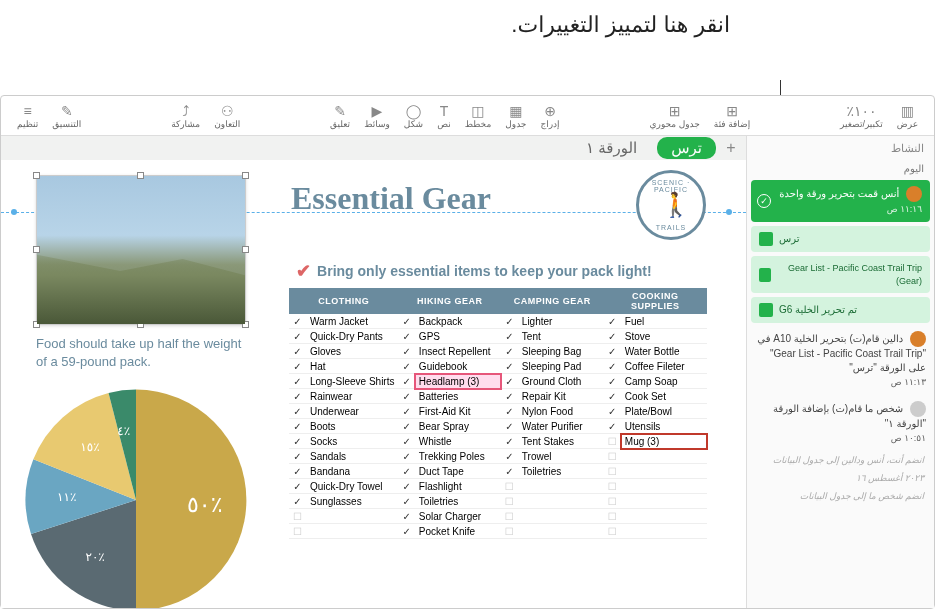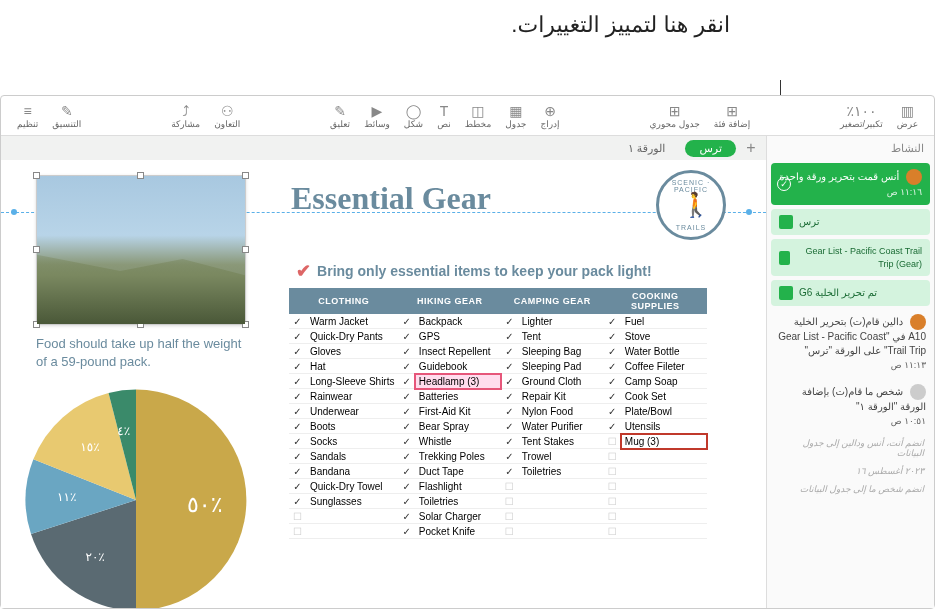--- a/index.html
+++ b/index.html
@@ -12,37 +12,37 @@
 
 .toolbar { height: 40px; display: flex; align-items: center; padding: 0 10px; border-bottom: 1px solid #ddd; direction: rtl; color: #666; font-size: 10px; gap: 2px; }
 .tb { display: flex; flex-direction: column; align-items: center; justify-content: center; padding: 0 6px; cursor: pointer; white-space: nowrap; }
 .tb .ic { font-size: 14px; color: #888; height: 16px; }
 .tb .lb { font-size: 9px; }
 .tb-spacer { flex: 1; }
 .zoom { font-size: 10px; color: #555; padding: 0 4px; }
 
 .body { flex: 1; display: flex; direction: rtl; overflow: hidden; }
 
-.activity { width: 168px; border-left: 1px solid #ddd; background: #fafafa; display: flex; flex-direction: column; font-size: 11px; direction: rtl; }
+.activity { width: 188px; border-left: 1px solid #ddd; background: #fafafa; display: flex; flex-direction: column; font-size: 11px; direction: rtl; }
 .act-head { padding: 6px 10px; color: #888; text-align: right; font-size: 11px; }
 .act-sub { padding: 2px 10px 4px; color: #777; font-size: 10px; text-align: right; }
 .act-item { padding: 6px 8px; text-align: right; font-size: 10px; color: #444; line-height: 1.4; }
 .act-item.green { background: #23b24b; color: #fff; border-radius: 4px; margin: 2px 4px; position: relative; }
 .act-item.lite { background: #d4f3de; color: #1a6b34; border-radius: 4px; margin: 2px 4px; display: flex; align-items: center; justify-content: flex-end; gap: 6px; }
 .act-item.lite .sheet-ic { width: 14px; height: 14px; background: #23b24b; border-radius: 2px; display: inline-block; }
 .avatar { width: 16px; height: 16px; border-radius: 50%; background: #ccc; display: inline-block; vertical-align: middle; margin-left: 4px; }
 .avatar.user { background: #d97f2a; }
 .act-item .tm { font-size: 9px; opacity: .85; }
 .act-check { position: absolute; left: 6px; top: 50%; transform: translateY(-50%); width: 14px; height: 14px; border: 1.5px solid #fff; border-radius: 50%; display:flex; align-items:center; justify-content:center; font-size:9px; }
 .act-sep { padding: 4px 10px; color: #aaa; font-size: 9px; text-align: right; font-style: italic; }
 
 .canvas-wrap { flex: 1; display: flex; flex-direction: column; direction: ltr; }
 .tabs { height: 24px; background: #f1f2f1; display: flex; align-items: center; padding: 0 6px; gap: 6px; direction: rtl; }
 .tab-plus { width: 18px; color: #888; text-align: center; cursor: pointer; }
-.tab { padding: 2px 14px; border-radius: 10px; font-size: 11px; color: #666; cursor: pointer; }
+.tab { padding: 2px 14px; border-radius: 10px; font-size: 15px; color: #666; cursor: pointer; }
 .tab.active { background: #23b24b; color: #fff; }
 .canvas { flex: 1; position: relative; background: #fff; overflow: hidden; }
 
 .title { position: absolute; top: 20px; left: 290px; font-size: 32px; color: #6a8b9e; font-weight: 600; font-family: Georgia, serif; }
 .logo { position: absolute; top: 10px; right: 40px; width: 70px; height: 70px; border-radius: 50%; border: 3px solid #6a8b9e; display: flex; align-items: center; justify-content: center; background: #fff; }
 .logo-inner { font-size: 8px; color: #6a8b9e; text-align: center; position: relative; width: 100%; height: 100%; }
 .logo-text-top { position: absolute; top: 6px; left: 0; right: 0; font-size: 7px; letter-spacing: 1px; }
 .logo-text-bot { position: absolute; bottom: 6px; left: 0; right: 0; font-size: 7px; letter-spacing: 1px; }
 .hiker { position: absolute; top: 18px; left: 22px; font-size: 24px; }
 
@@ -144,20 +144,21 @@
       </div>
     <div class="tb">
         <span class="ic">≡</span>
         <span class="lb">تنظيم</span>
       </div>
   </div>
 
   <div class="body">
     <div class="activity">
       <div class="act-head">النشاط</div>
+      <div class="act-sub">اليوم</div>
 
       <div class="act-item green">
         <span class="avatar user"></span>
         <span>أنس قمت بتحرير ورقة واحدة</span><br>
         <span class="tm">١١:١٦ ص</span>
         <span class="act-check">✓</span>
       </div>
       <div class="act-item lite">
         <span>ترس</span>
           <span class="sheet-ic"></span>

